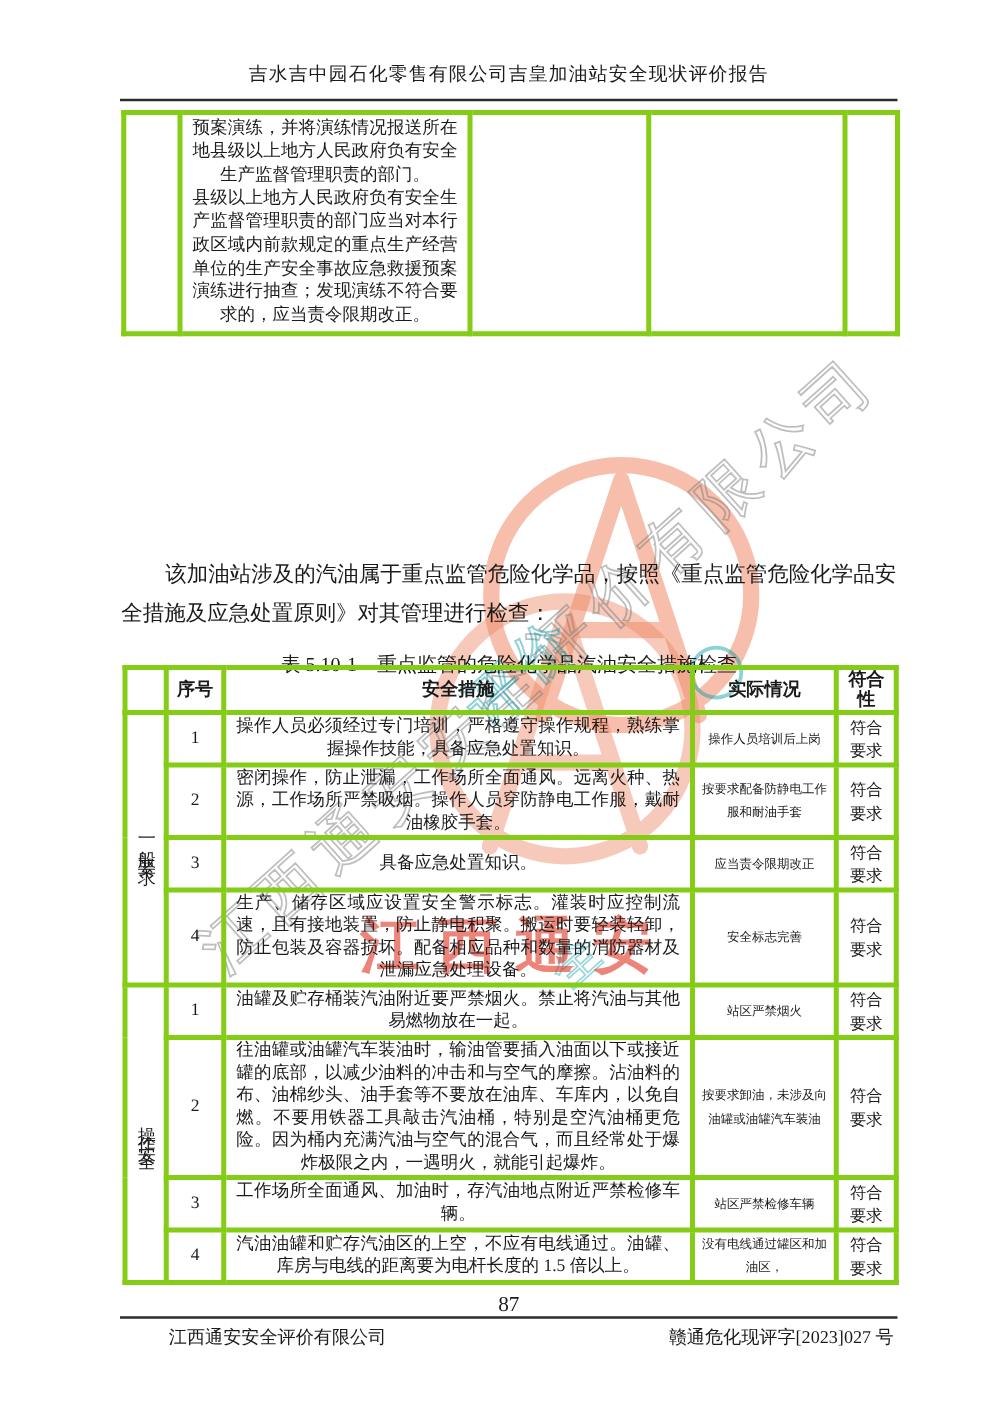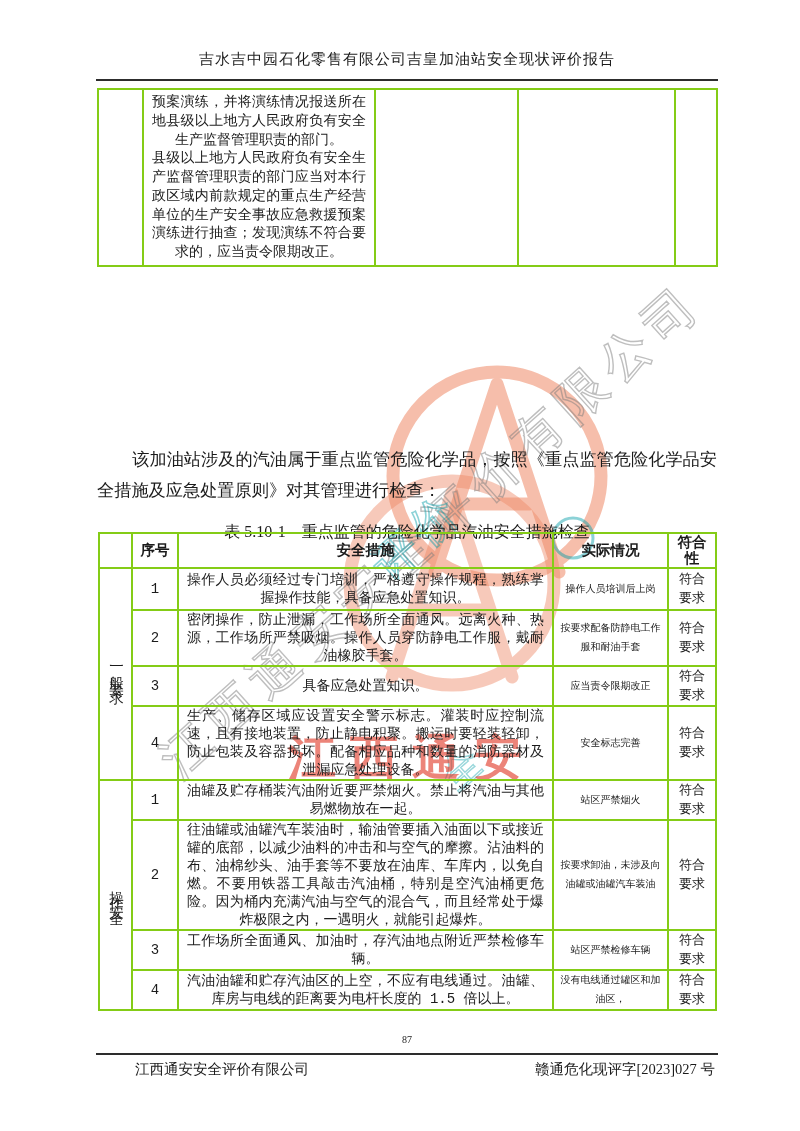--- a/index.html
+++ b/index.html
@@ -44,22 +44,22 @@
   .content{position:absolute; inset:0; z-index:2;}
   .doc-header{
     position:absolute; left:97px; top:50px; width:620px;
     text-align:center; font-size:15px; letter-spacing:1px;
   }
   .doc-header-rule{
     position:absolute; left:96px; top:79px; width:622px; height:0;
     border-top:2px solid #2d2d2d;
   }
   table{border-collapse:collapse; table-layout:fixed; position:absolute;}
-  td,th{border:2px solid #84cc16; padding:0 3px; vertical-align:middle;
-        font-size:14px; line-height:18px; font-weight:normal; overflow:hidden;font-family:Liberation Mono, monospace;}
+  td,th{border:4px solid #84cc16; padding:0 3px; vertical-align:middle;
+        font-size:14px; line-height:18px; font-weight:normal; overflow:hidden;}
   
   .t-cont{left:97px; top:88px; width:620px;}
   .t-cont td{vertical-align:middle;}
   .cont-par{text-align:justify; text-align-last:center; padding:0 5px;
             font-size:14px; line-height:18.7px;}
   
   .para{
     position:absolute; left:97px; width:620px;
     font-size:17.2px; line-height:31px; text-align:justify; text-indent:2.05em;
   }
@@ -79,21 +79,21 @@
   .t-main .measure{text-align:justify; text-align-last:center; padding:0 8px;
                    font-size:14px; line-height:18px;}
   .t-main .seq{text-align:center;}
   .t-main .actual{text-align:center; font-size:10px; line-height:19px; padding:0 4px;}
   .t-main .conf{text-align:center; font-size:13px; line-height:19px; padding:0 6px;}
   .group-cell{text-align:center; padding:0;}
   .vert{writing-mode:vertical-rl; text-orientation:upright; letter-spacing:7px;
         display:inline-block; font-size:14.5px;}
   
   .page-num{position:absolute; left:97px; top:1034px; width:620px;
-            text-align:center; font-size:10px;}
+            text-align:center; font-size:17px;}
   .footer-rule{position:absolute; left:96px; top:1053px; width:622px; height:0;
                border-top:2px solid #2d2d2d;}
   .footer-row{position:absolute; left:97px; top:1060px; width:620px;
               display:flex; justify-content:space-between; font-size:14.5px;}
   .footer-left{padding-left:38px;}
   .footer-right{padding-right:2px;}
 </style>
 </head>
 <body>
 

